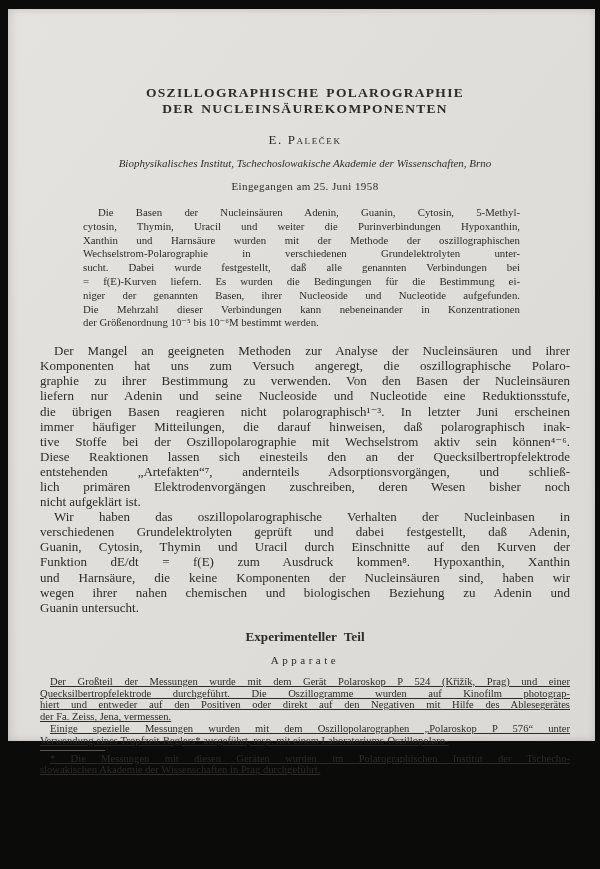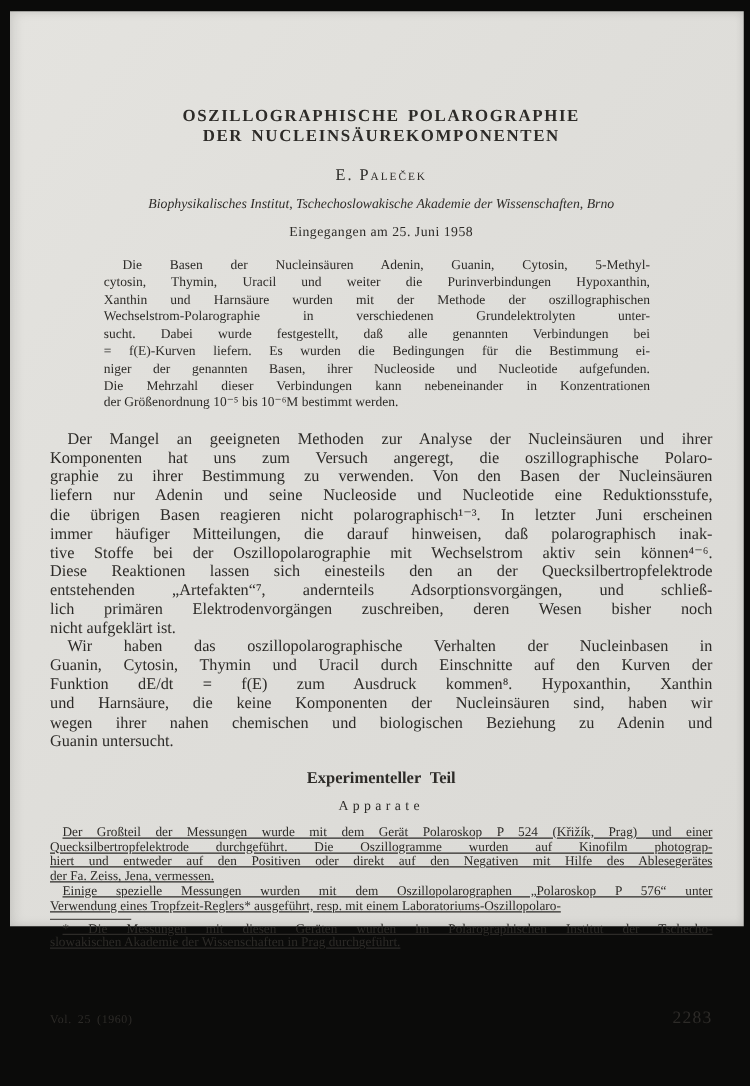--- a/index.html
+++ b/index.html
@@ -161,20 +161,21 @@
           <div class="tline">die übrigen Basen reagieren nicht polarographisch¹⁻³. In letzter Juni erscheinen</div>
           <div class="tline">immer häufiger Mitteilungen, die darauf hinweisen, daß polarographisch inak-</div>
           <div class="tline">tive Stoffe bei der Oszillopolarographie mit Wechselstrom aktiv sein können⁴⁻⁶.</div>
           <div class="tline">Diese Reaktionen lassen sich einesteils den an der Quecksilbertropfelektrode</div>
           <div class="tline">entstehenden „Artefakten“⁷, andernteils Adsorptionsvorgängen, und schließ-</div>
           <div class="tline">lich primären Elektrodenvorgängen zuschreiben, deren Wesen bisher noch</div>
           <div class="tline tline-last">nicht aufgeklärt ist.</div>
         </div>
       <div class="p p-body">
           <div class="tline">Wir haben das oszillopolarographische Verhalten der Nucleinbasen in</div>
+          <div class="tline">verschiedenen Grundelektrolyten geprüft und dabei festgestellt, daß Adenin,</div>
           <div class="tline">Guanin, Cytosin, Thymin und Uracil durch Einschnitte auf den Kurven der</div>
           <div class="tline">Funktion dE/dt = f(E) zum Ausdruck kommen⁸. Hypoxanthin, Xanthin</div>
           <div class="tline">und Harnsäure, die keine Komponenten der Nucleinsäuren sind, haben wir</div>
           <div class="tline">wegen ihrer nahen chemischen und biologischen Beziehung zu Adenin und</div>
           <div class="tline tline-last">Guanin untersucht.</div>
         </div>
     </div>
 
     <div class="section-heading">Experimenteller Teil</div>
     <div class="subheading">Apparate</div>
@@ -190,17 +191,13 @@
         <div class="tline tline-last">Verwendung eines Tropfzeit-Reglers* ausgeführt, resp. mit einem Laboratoriums-Oszillopolaro-</div>
       </div>
 
     <div class="footnote-rule"></div>
     <div class="p p-small">
         <div class="tline">* Die Messungen mit diesen Geräten wurden im Polarographischen Institut der Tschecho-</div>
         <div class="tline tline-last">slowakischen Akademie der Wissenschaften in Prag durchgeführt.</div>
       </div>
   </div>
 
-  <div class="footer">
-    <span class="footer-vol">Vol. 25 (1960)</span>
-    <span class="footer-page">2283</span>
-  </div>
 </div>
 
 </body></html>

